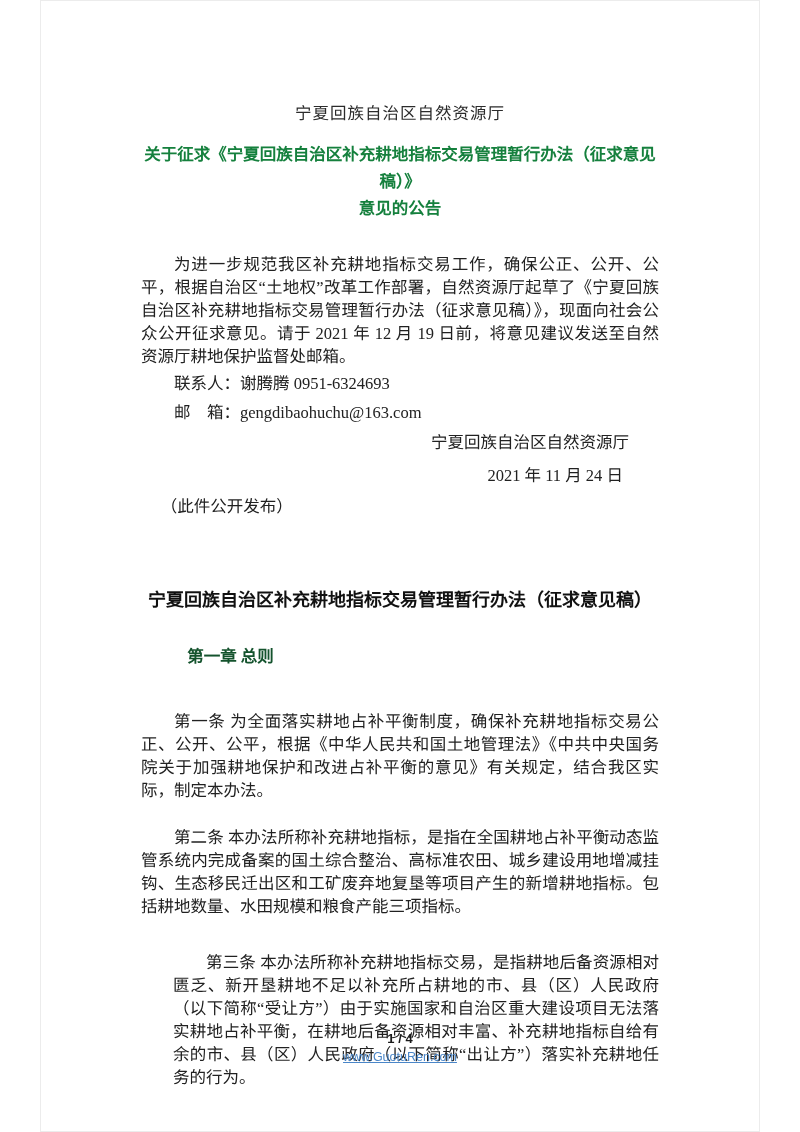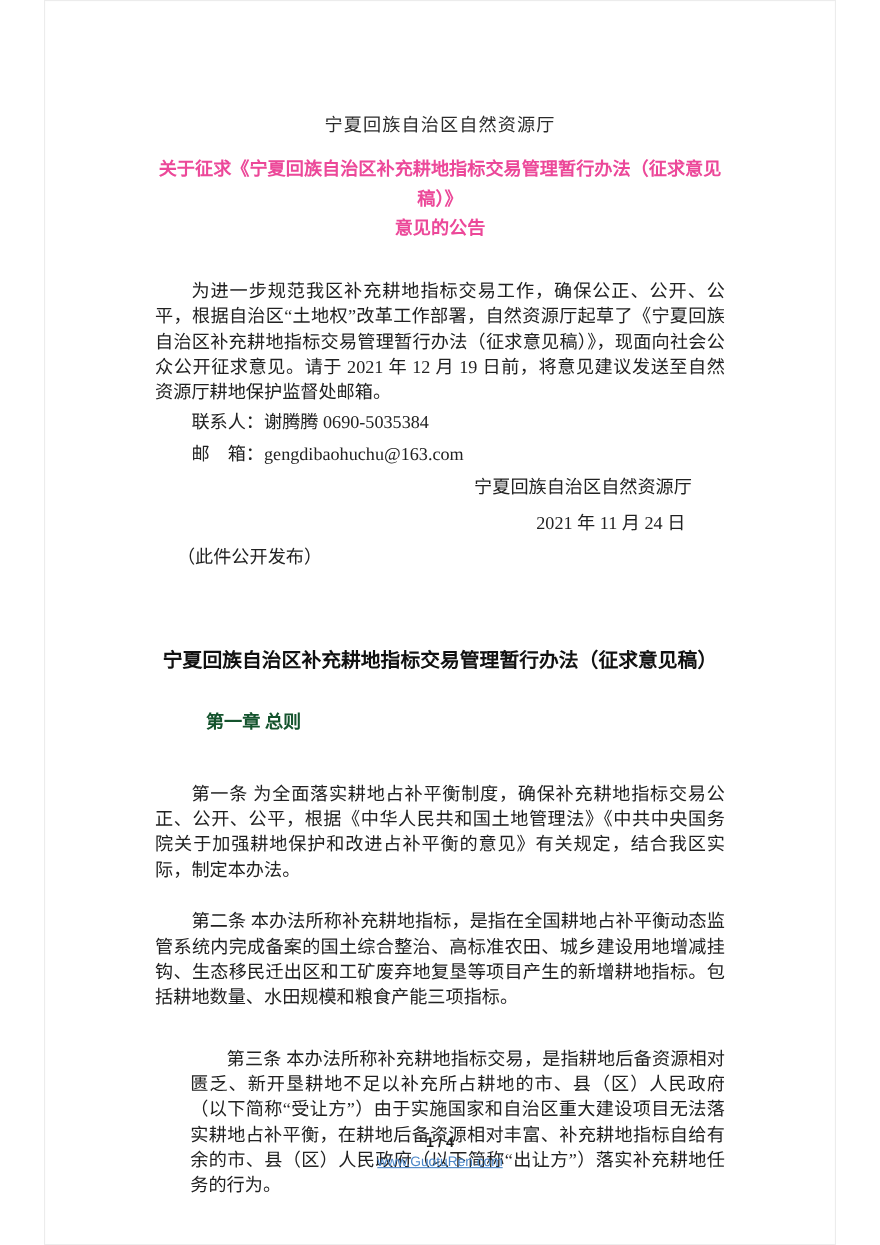--- a/index.html
+++ b/index.html
@@ -28,21 +28,21 @@
     letter-spacing: 1px;
   }
   
   .notice-title {
     margin-top: 17px;
     text-align: center;
     font-family: "Liberation Sans", "DejaVu Sans", sans-serif;
     font-weight: 700;
     font-size: 16.5px;
     line-height: 27px;
-    color: #ec4899;
+    color: #15803d;
   }
   
   .body-para {
     font-size: 16.5px;
     line-height: 23px;
     text-align: justify;
     text-indent: 2em;
     color: #212121;
   }
   .intro { margin-top: 31px; }
@@ -118,21 +118,21 @@
 
   <div class="doc-org">宁夏回族自治区自然资源厅</div>
 
   <div class="notice-title">
     <div class="title-line">关于征求《宁夏回族自治区补充耕地指标交易管理暂行办法（征求意见稿）》</div>
     <div class="title-line">意见的公告</div>
   </div>
 
   <p class="body-para intro">为进一步规范我区补充耕地指标交易工作，确保公正、公开、公平，根据自治区“土地权”改革工作部署，自然资源厅起草了《宁夏回族自治区补充耕地指标交易管理暂行办法（征求意见稿）》，现面向社会公众公开征求意见。请于 2021 年 12 月 19 日前，将意见建议发送至自然资源厅耕地保护监督处邮箱。</p>
 
-  <p class="body-para contact">联系人：谢腾腾  0690-5035384</p>
+  <p class="body-para contact">联系人：谢腾腾  0951-6324693</p>
 
   <p class="body-para contact email">邮　箱：gengdibaohuchu@163.com</p>
 
   <p class="sig sig-org">宁夏回族自治区自然资源厅</p>
 
   <p class="sig sig-date">2021 年 11 月 24 日</p>
 
   <p class="release-note">（此件公开发布）</p>
 
   <div class="measures-title">宁夏回族自治区补充耕地指标交易管理暂行办法（征求意见稿）</div>

